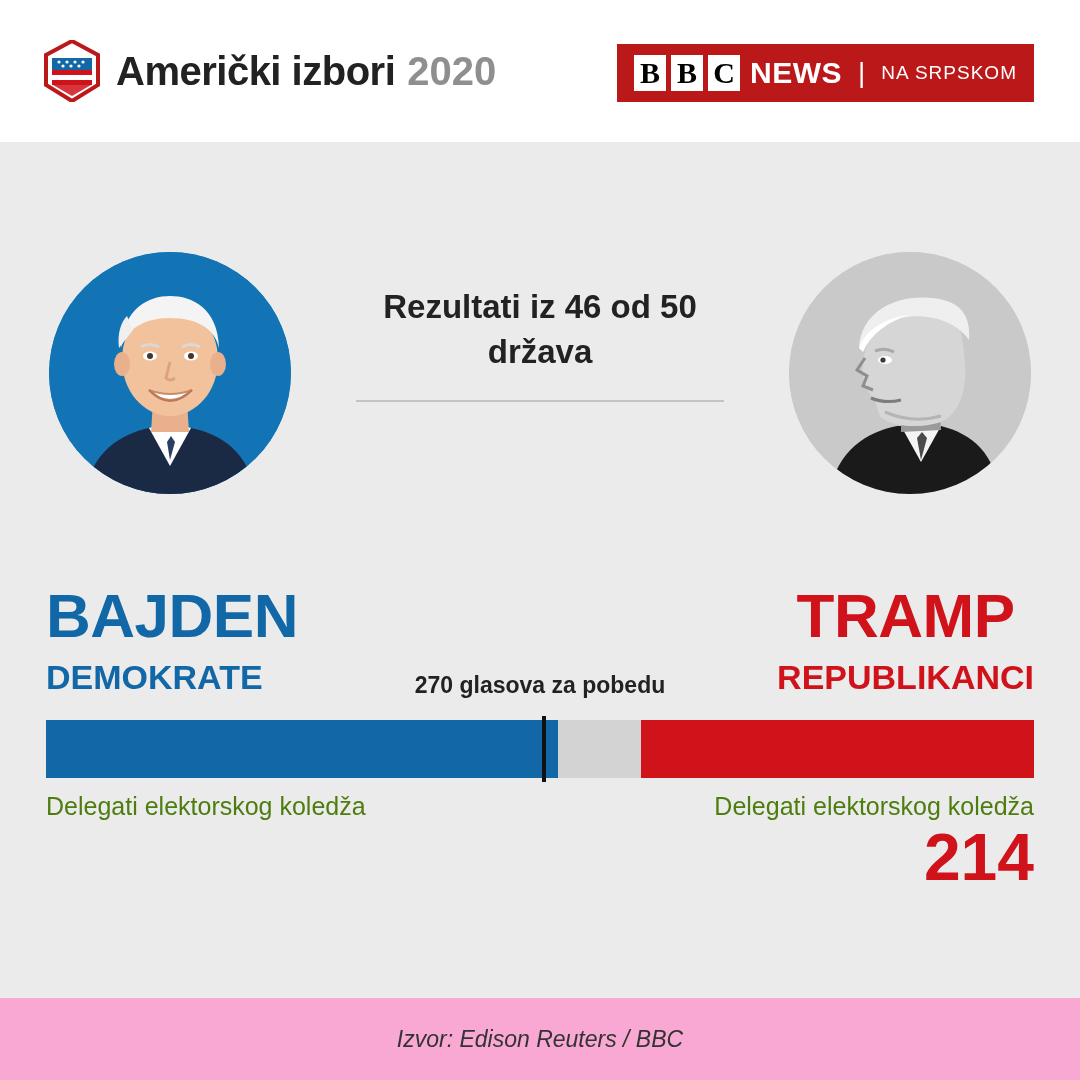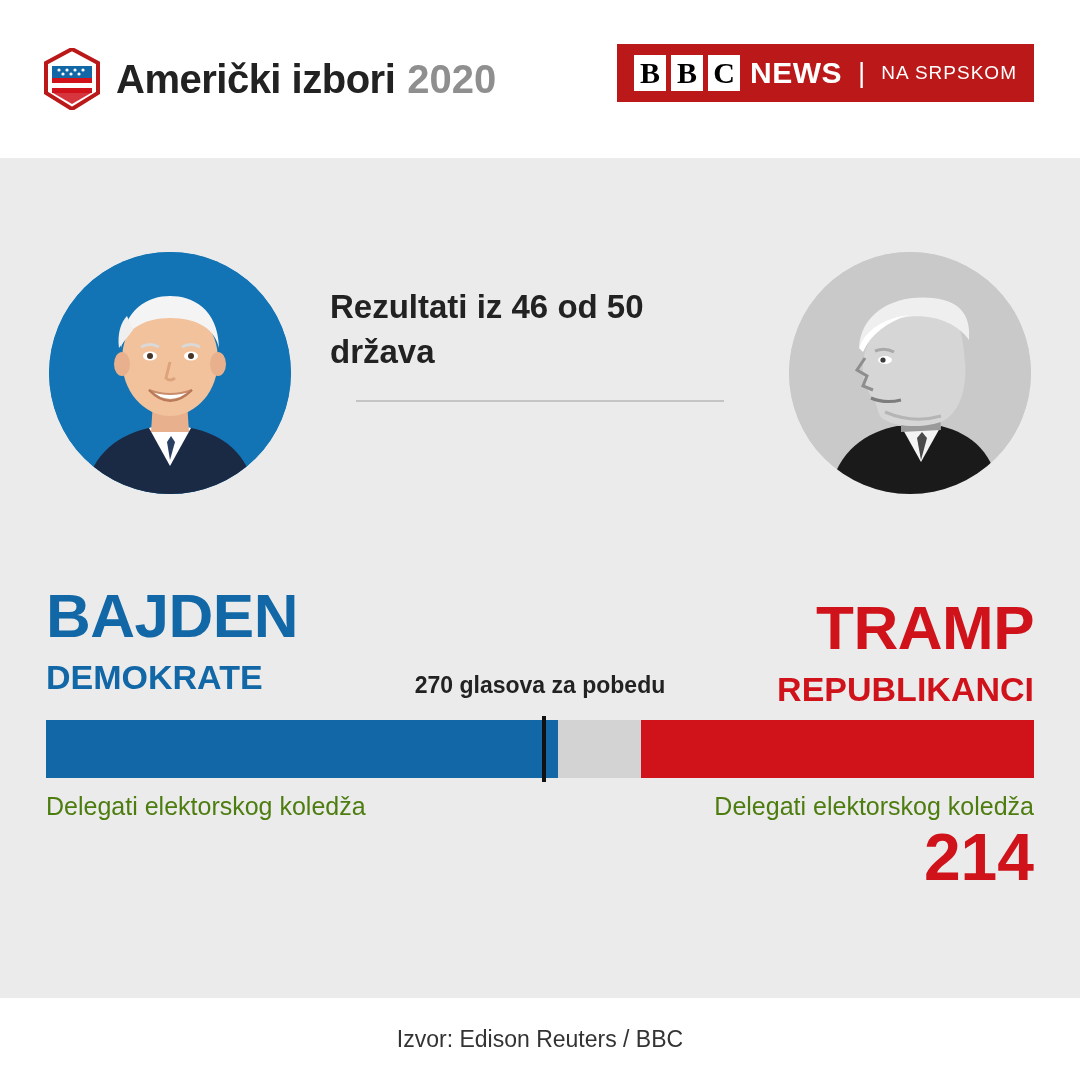--- a/index.html
+++ b/index.html
@@ -18,21 +18,21 @@
     width: 1080px;
     height: 1080px;
     background: #ebebeb;
   }
 
   
   .header {
     position: absolute;
     left: 0; top: 0;
     width: 1080px;
-    height: 158px;
+    height: 142px;
     background: #ffffff;
     display: flex;
     align-items: center;
   }
   .header-left {
     display: flex;
     align-items: center;
     margin-left: 44px;
   }
   .us-badge {
@@ -119,20 +119,21 @@
     top: 252px;
     background: #c9c9c9;
   }
 
   
   .status {
     position: absolute;
     left: 330px;
     top: 285px;
     width: 420px;
+    text-align: center;
   }
   .status-title {
     font-size: 33px;
     font-weight: bold;
     color: #222222;
     line-height: 1.35;
   }
   .status-rule {
     width: 368px;
     height: 2px;
@@ -147,22 +148,22 @@
   
   .name-left {
     position: absolute;
     left: 46px;
     top: 585px;
     text-align: left;
   }
   .name-right {
     position: absolute;
     right: 46px;
-    top: 597px;
-    text-align: right;
+    top: 585px;
+    text-align: center;
   }
   .cand-name {
     font-size: 62px;
     font-weight: bold;
     line-height: 1.0;
     letter-spacing: -0.5px;
   }
   .cand-party {
     font-size: 34px;
     font-weight: bold;
@@ -237,24 +238,25 @@
     margin-top: 2px;
   }
 
   
   .footer {
     position: absolute;
     left: 0;
     bottom: 0;
     width: 1080px;
     height: 82px;
-    background: #ffffff;
+    background: #f9a8d4;
     display: flex;
     align-items: center;
     justify-content: center;
+    font-style: italic;
   }
   .footer-text {
     font-size: 23px;
     color: #333333;
   }
 </style>
 </head>
 <body>
 
 <div class="page">

